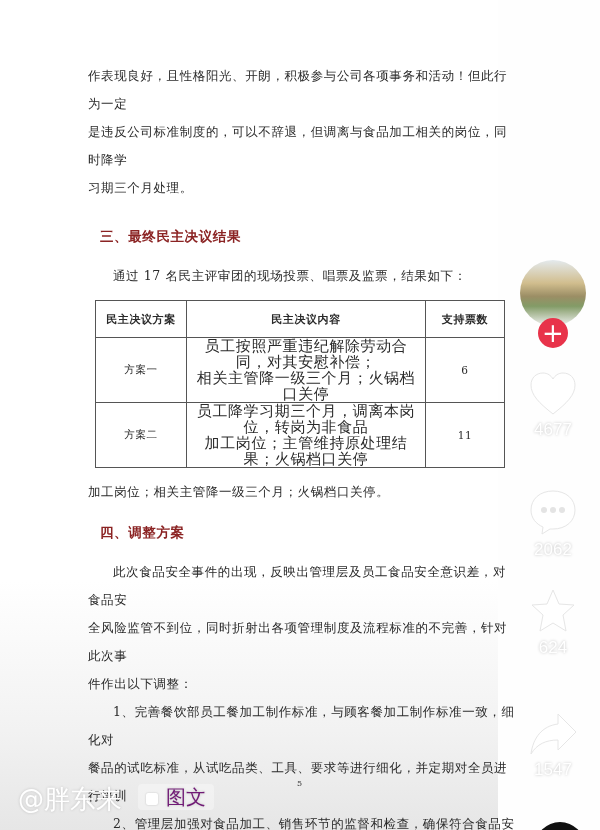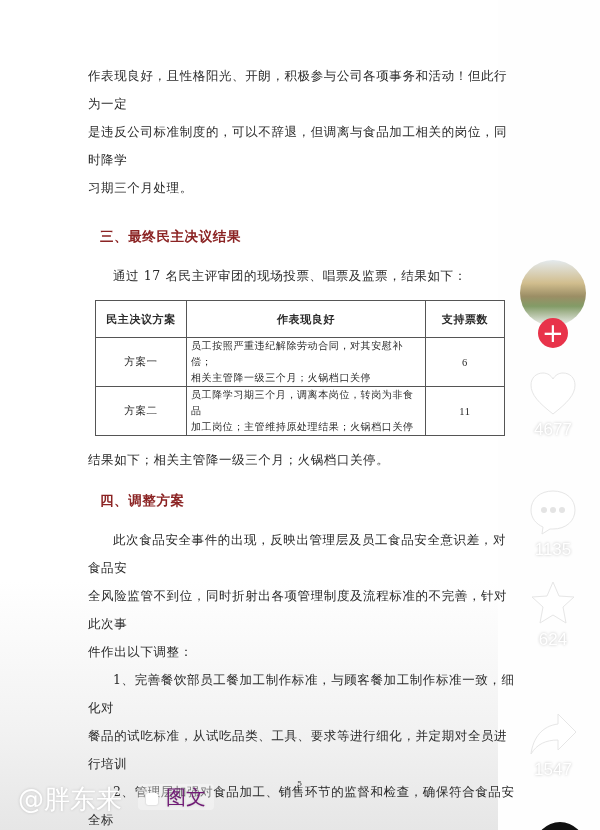--- a/index.html
+++ b/index.html
@@ -13,26 +13,26 @@
     position:absolute; left:0; top:0; width:498px; height:830px;
     background:linear-gradient(to bottom, #ffffff 0%, #ffffff 70%, #f2f2f2 88%, #e6e6e6 100%);
   }
   .doc { position:absolute; left:88px; top:62px; width:430px; font-size:12.5px; letter-spacing:0.6px; }
   .para { margin:0; line-height:28px; }
   .indent { text-indent:25px; }
   .heading { color:#8b2323; font-weight:bold; font-size:13.5px; margin:12px; line-height:28px; }
   .gap-sm { height:8px; }
   table.vote {
     margin-left:7px; margin-top:10px; margin-bottom:10px;
-    border-collapse:collapse; width:410px; font-size:10.5px;font-family:Liberation Serif, serif;
+    border-collapse:collapse; width:410px; font-size:10.5px;
   }
   table.vote th, table.vote td { border:1px solid #555; text-align:center; padding:0 4px; }
   table.vote th { height:36px; font-weight:bold; font-size:11px; }
   table.vote td { height:35px; }
-  table.vote td.content { text-align:left; line-height:16px; font-size:10px; }
+  table.vote td.content { text-align:center; line-height:16px; font-size:15px; }
   .page-num { position:absolute; left:297px; top:779px; font-size:8px; color:#333; }
 
   .sidebar { position:absolute; left:515px; top:260px; width:80px; }
   .avatar {
     position:absolute; left:5px; top:0; width:66px; height:66px; border-radius:50%;
     background:linear-gradient(to bottom, #dfe6ea 0%, #c9b27a 35%, #8a7a4a 55%, #6d8a4c 70%, #f0f0f0 100%);
     opacity:0.85;
   }
   .follow {
     position:absolute; left:23px; top:58px; width:30px; height:30px; border-radius:50%;
@@ -65,21 +65,21 @@
     <p class="para">是违反公司标准制度的，可以不辞退，但调离与食品加工相关的岗位，同时降学</p>
     <p class="para">习期三个月处理。</p>
     <div class="gap-sm"></div>
     <p class="heading">三、最终民主决议结果</p>
     <p class="para indent">通过 17 名民主评审团的现场投票、唱票及监票，结果如下：</p>
 
     <table class="vote">
       <tbody>
           <tr>
         <th style="width:82px">民主决议方案</th>
-        <th>作表现良好</th>
+        <th>民主决议内容</th>
         <th style="width:70px">支持票数</th>
       </tr>
       <tr>
         <td>方案一</td>
         <td class="content">
           <div>员工按照严重违纪解除劳动合同，对其安慰补偿；</div>
           <div>相关主管降一级三个月；火锅档口关停</div>
         </td>
         <td>6</td>
       </tr>
@@ -87,21 +87,21 @@
         <td>方案二</td>
         <td class="content">
           <div>员工降学习期三个月，调离本岗位，转岗为非食品</div>
           <div>加工岗位；主管维持原处理结果；火锅档口关停</div>
         </td>
         <td>11</td>
       </tr>
     </tbody>
       </table>
 
-    <p class="para">结果如下；相关主管降一级三个月；火锅档口关停。</p>
+    <p class="para">加工岗位；相关主管降一级三个月；火锅档口关停。</p>
     <p class="heading">四、调整方案</p>
     <p class="para indent">此次食品安全事件的出现，反映出管理层及员工食品安全意识差，对食品安</p>
     <p class="para">全风险监管不到位，同时折射出各项管理制度及流程标准的不完善，针对此次事</p>
     <p class="para">件作出以下调整：</p>
     <p class="para indent">1、完善餐饮部员工餐加工制作标准，与顾客餐加工制作标准一致，细化对</p>
     <p class="para">餐品的试吃标准，从试吃品类、工具、要求等进行细化，并定期对全员进行培训</p>
     <p class="para indent">2、管理层加强对食品加工、销售环节的监督和检查，确保符合食品安全标</p>
 
   </div>
   <div class="page-num">5</div>
@@ -118,24 +118,24 @@
     <span class="count">4677</span>
   </div>
 
   <div class="action" style="top:228px">
     <svg class="icon" width="50" height="48" viewBox="0 0 50 48">
       <path d="M25 3 C12 3 3 11 3 22 C3 30 8 36 15 39 L14 46 L22 41 C23 41 24 41 25 41 C38 41 47 33 47 22 C47 11 38 3 25 3 Z" fill="#fff" stroke="#e6e6e6" stroke-width="1"></path>
       <circle cx="16" cy="22" r="3" fill="#e4e4e4"></circle>
         <circle cx="25" cy="22" r="3" fill="#e4e4e4"></circle>
         <circle cx="34" cy="22" r="3" fill="#e4e4e4"></circle>
     </svg>
-    <span class="count">1135</span>
+    <span class="count">2062</span>
   </div>
 
-  <div class="action" style="top:320px">
+  <div class="action" style="top:328px">
     <svg class="icon" width="48" height="46" viewBox="0 0 48 46">
       <path d="M24 2 L30 16 L45 17 L34 27 L37 43 L24 35 L11 43 L14 27 L3 17 L18 16 Z" fill="#fff" stroke="#e6e6e6" stroke-width="1" stroke-linejoin="round"></path>
     </svg>
     <span class="count">624</span>
   </div>
 
   <div class="action" style="top:452px">
     <svg class="icon" width="50" height="44" viewBox="0 0 50 44">
       <path d="M30 2 L48 20 L30 38 L30 28 C18 28 9 32 3 42 C5 26 14 14 30 12 Z" fill="#fff" stroke="#e6e6e6" stroke-width="1" stroke-linejoin="round"></path>
     </svg>

